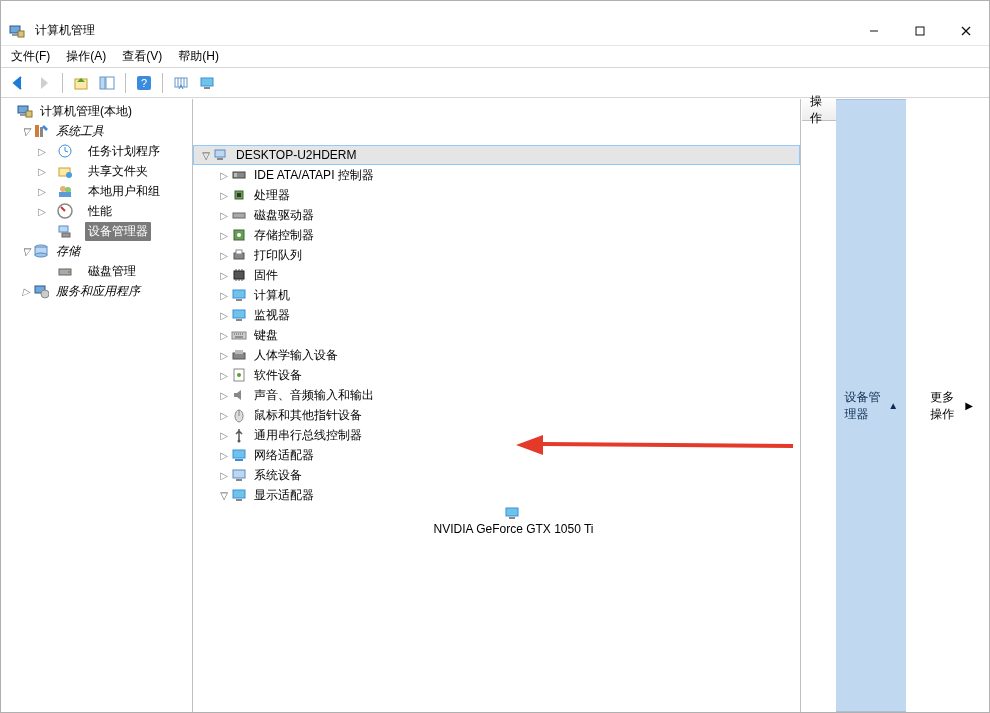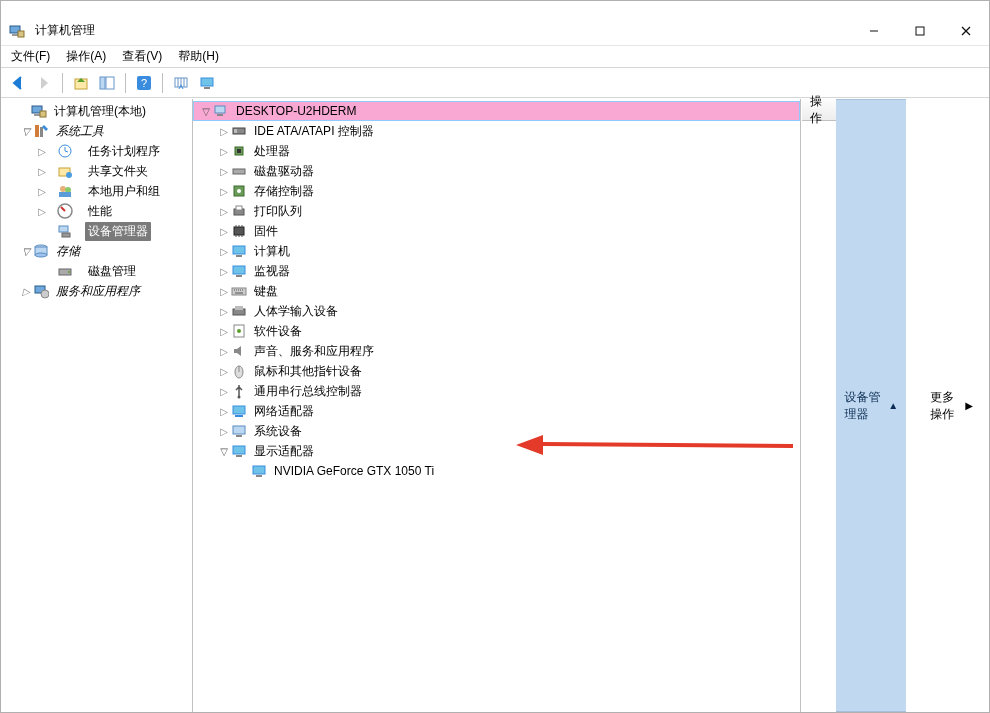--- a/index.html
+++ b/index.html
@@ -129,29 +129,30 @@
     width: 16px; height: 16px;
     display: inline-flex; align-items: center; justify-content: center;
     margin-right: 4px;
     flex: 0 0 16px;
   }
   .tlabel { padding: 1px 3px; }
   .tree-row.selected-left .tlabel {
     background: #7a7a7a; color: #fff; border-radius: 1px;
   }
   .tree-row.selected-mid {
-    background: #f9a8d4;
+    background: #e5e5e5;
     box-shadow: inset 0 0 0 1px #8ecafc;
-  }
-  .indent-0 { padding-left: 16px; }
+    margin-top: 44px;
+  }
+  .indent-0 { padding-left: 2px; }
   .indent-1 { padding-left: 18px; font-style: italic; }
   .indent-2 { padding-left: 34px; gap: 8px; }
   .m-indent-0 { padding-left: 6px; }
   .m-indent-1 { padding-left: 24px; }
-  .m-indent-2 { padding-left: 44px; }
+  .m-indent-2 { padding-left: 44px; flex-direction: column; }
 </style>
 </head>
 <body>
 
 <div class="window">
 
   <div class="titlebar">
     <span class="ticon">
       <svg width="16" height="16" viewBox="0 0 16 16">
         <rect x="1" y="3" width="10" height="7" fill="#6fa8dc" stroke="#2a5a8a"></rect>
@@ -512,21 +513,21 @@
             </div>
           </li>
         <li>
             <div class="tree-row m-indent-1">
               <span class="caret right"></span>
               <span class="ticon">
                 <svg width="16" height="16">
                   <path d="M3 6 h3 l4 -3 v10 l-4 -3 h-3 Z" fill="#888"></path>
                 </svg>
               </span>
-              <span class="tlabel">声音、服务和应用程序</span>
+              <span class="tlabel">声音、音频输入和输出</span>
             </div>
           </li>
         <li>
             <div class="tree-row m-indent-1">
               <span class="caret right"></span>
               <span class="ticon">
                 <svg width="16" height="16">
                   <ellipse cx="8" cy="9" rx="4" ry="6" fill="#ddd" stroke="#888"></ellipse>
                   <line x1="8" y1="3" x2="8" y2="9" stroke="#888"></line>
                 </svg>

